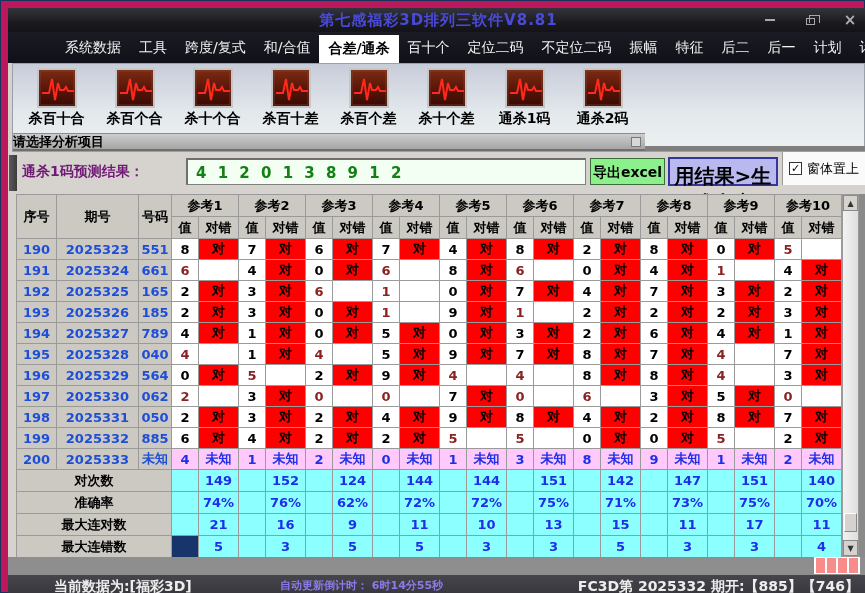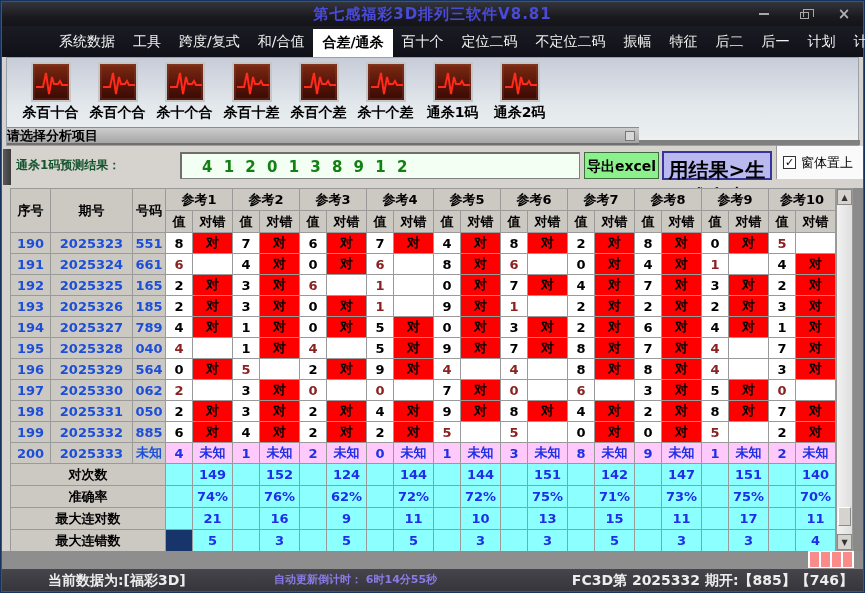--- a/index.html
+++ b/index.html
@@ -1,20 +1,20 @@
 <!DOCTYPE html>
 <html style="--title-color: #4A4AD8; --correct-bg: #FF0000; --wrong-color: #8B2222; --unknown-bg: #FFC9FB; --summary-bg: #8CFFFF; --blue-text: #1F2FE8; --selected-cell: #17356B; --countdown-color: #8B7BE8; --indicator-color: #F98B8B;"><head>
 <meta charset="utf-8">
 <style>
   * { margin:0; padding:0; box-sizing:border-box; font-family:"DejaVu Sans","Liberation Sans",sans-serif; }
   html,body { width:865px; height:593px; }
   body { position:relative; background:#8E8E8E; overflow:hidden; }
 
   .window { position:absolute; left:0; top:0; width:865px; height:593px;
-            border:2px solid #be185d; outline:1px solid #16335E; outline-offset:-1px; background:#D6D3CE; }
+            border:8px solid #be185d; outline:1px solid #16335E; outline-offset:-1px; background:#D6D3CE; }
 
   
   .titlebar { position:absolute; left:0; top:0; width:861px; height:24px;
               background:linear-gradient(#34343C,#1B1B1F 60%,#141418); display:flex; align-items:center; }
   .title-text { flex:1; text-align:center; color:var(--title-color); font-weight:bold; font-size:15px; letter-spacing:1px; }
   .win-btns { position:absolute; right:8px; top:0; height:24px; display:flex; align-items:center; gap:18px; }
   .win-btn { width:22px; height:18px; display:flex; align-items:center; justify-content:center; color:#A8A8A8; cursor:default; }
   .min-glyph { width:10px; height:2px; background:#A8A8A8; }
   .restore-glyph { width:9px; height:7px; border:1px solid #A8A8A8; position:relative; margin-top:3px; }
   .restore-glyph:before { content:""; position:absolute; left:2px; top:-4px; width:9px; height:7px; border:1px solid #A8A8A8; border-bottom:none; }
@@ -22,39 +22,39 @@
 
   
   .menubar { position:absolute; left:0; top:24px; width:861px; height:31px;
              background:linear-gradient(#1B1B23,#101018); display:flex; align-items:stretch; padding-left:48px; }
   .menu-item { color:#F2F2F2; font-size:14px; padding:7px 9px 6px 9px; white-space:nowrap; cursor:default; }
   .menu-item.selected { background:#FFFFFF; color:#000; font-weight:bold; margin-top:3px; padding-top:5px; }
 
   
   .ribbon { position:absolute; left:4px; top:55px; width:853px; height:89px;
             background:linear-gradient(#C7CCD9,#E3E8EC 55%,#EDF1F1); border:1px solid #9AA0A8; }
-  .ribbon-buttons { position:absolute; left:12px; top:4px; display:flex; gap:4px; }
+  .ribbon-buttons { position:absolute; left:12px; top:4px; display:flex; gap:15px; }
   .tool-btn { width:63px; display:flex; flex-direction:column; align-items:center; cursor:default; }
   .tool-btn .ticon { width:40px; height:40px; }
   .tool-btn .tlabel { font-size:14px; font-weight:bold; color:#000; margin-top:2px; white-space:nowrap; }
   .ribbon-caption { position:absolute; left:0; bottom:0; width:632px; height:18px;
                     background:linear-gradient(#CDCDCD,#A5A5A5); border-top:1px solid #8C8C8C; border-bottom:2px solid #6F6F6F;
                     display:flex; align-items:center; justify-content:flex-start; }
   .ribbon-caption .cap-text { font-size:13px; font-weight:bold; color:#000; }
   .expand-icon { position:absolute; right:4px; top:3px; width:10px; height:10px; border:1px solid #777;
                  background:#D8D8D8; font-size:7px; line-height:8px; text-align:center; color:#555; }
   .ribbon-bottom-line { position:absolute; left:632px; bottom:0; width:221px; height:5px; background:#7F7F7F; }
 
   
   .resultbar { position:absolute; left:0; top:144px; width:861px; height:42px; background:#D6D3CE; }
   .grip { position:absolute; left:1px; top:3px; width:8px; height:36px; background:linear-gradient(90deg,#5A5A5A,#3C3C3C); }
-  .result-label { position:absolute; left:14px; top:11px; color:#14532d; font-size:12px; font-weight:bold; }
+  .result-label { position:absolute; left:14px; top:11px; color:#701a75; font-size:14px; font-weight:bold; }
   .result-input { position:absolute; left:178px; top:6px; width:400px; height:27px; background:#F4FFF4;
                   border:1px solid #7F7F7F; border-top:2px solid #6E6E6E; border-left:2px solid #6E6E6E;
-                  color:#128012; font-size:15px; font-weight:bold; letter-spacing:3px; padding:4px 6px 0 20px; }
+                  color:#128012; font-size:15px; font-weight:bold; letter-spacing:3px; padding:4px 6px 0 8px; }
   .btn-export { position:absolute; left:582px; top:6px; width:75px; height:27px; background:#8CF08C;
                 border:1px solid #3C6E3C; font-size:14px; font-weight:bold; text-align:center; padding-top:5px; cursor:default; }
   .btn-generate { position:absolute; left:660px; top:5px; width:110px; height:29px; background:#B9B9F0;
                   border:2px solid #35359E; font-size:20px; font-weight:bold; text-align:center; padding-top:4px; cursor:default; }
   .check-panel { position:absolute; left:774px; top:0; width:87px; height:33px; background:#FAFAFA; border-left:1px solid #9A9A9A;
                  display:flex; align-items:center; gap:5px; padding-left:6px; }
   .checkbox { width:13px; height:13px; background:#FFF; border:1px solid #333; font-size:11px; line-height:11px;
               text-align:center; font-weight:bold; color:#000; cursor:default; }
   .check-label { font-size:13px; color:#000; white-space:nowrap; }
 

